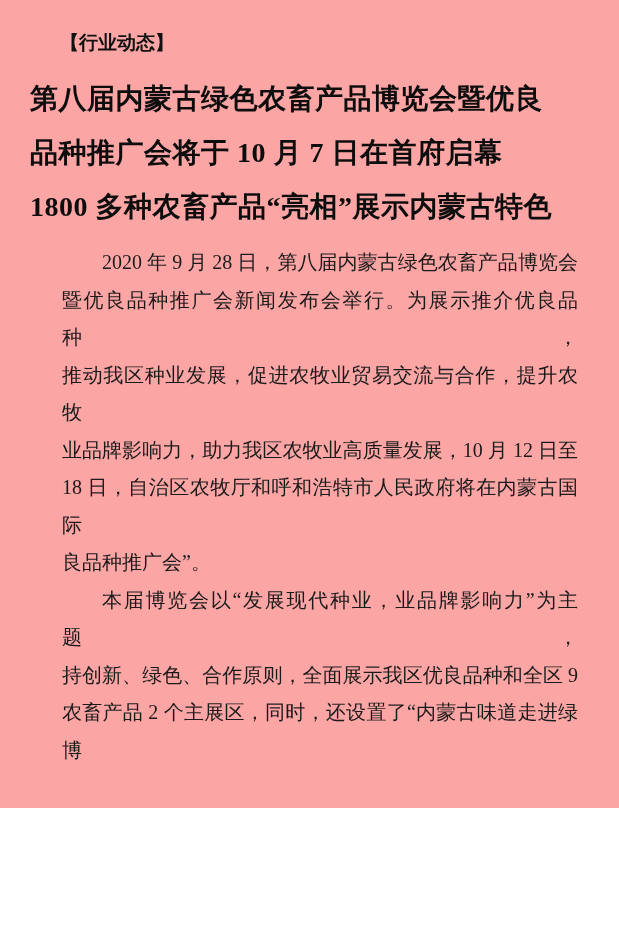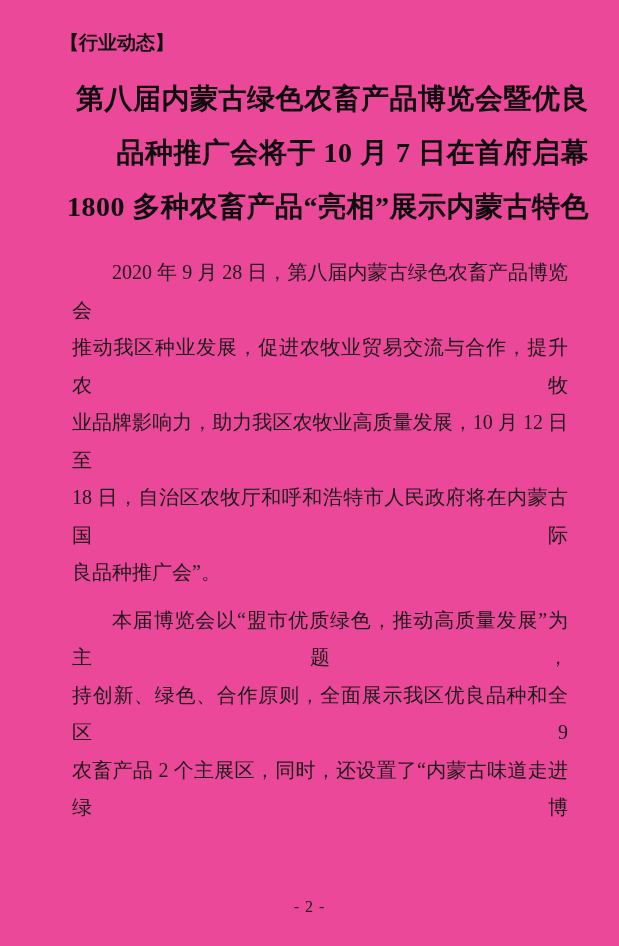--- a/index.html
+++ b/index.html
@@ -3,60 +3,60 @@
 <meta charset="utf-8">
 <style>
   html, body {
     margin: 0;
     padding: 0;
     background: #ffffff;
   }
   .page {
     position: relative;
     width: 619px;
-    height: 946px;
-    background: #ec4899;
+    height: 808px;
+    background: #fca5a5;
     color: #1a1a1a;
     font-family: "Liberation Serif", "DejaVu Serif", serif;
     overflow: hidden;
   }
   .section-tag {
     position: absolute;
     top: 30px;
     left: 60px;
     font-family: "Liberation Sans", "DejaVu Sans", sans-serif;
     font-weight: bold;
     font-size: 19px;
     color: #111111;
     white-space: nowrap;
   }
   .title-block {
     position: absolute;
     top: 72px;
     left: 30px;
     right: 30px;
     margin: 0;
-    text-align: right;
+    text-align: left;
     font-size: 28px;
     font-weight: bold;
     line-height: 54px;
     color: #0d0d0d;
     letter-spacing: 0.5px;
   }
   .body-text {
     position: absolute;
     top: 244px;
     left: 62px;
     width: 516px;
     font-size: 20px;
     line-height: 37.5px;
     color: #1a1a1a;
   }
   .para {
-    margin: 10px;
+    margin: 0;
     padding: 0;
   }
   .pl {
     text-align: justify;
     text-align-last: justify;
   }
   .pl.ind {
     text-indent: 2em;
   }
   .pl.last {
@@ -83,28 +83,29 @@
   <h1 class="title-block">
     <div class="title-line">第八届内蒙古绿色农畜产品博览会暨优良</div>
     <div class="title-line">品种推广会将于 10 月 7 日在首府启幕</div>
     <div class="title-line">1800 多种农畜产品“亮相”展示内蒙古特色</div>
   </h1>
 
   <div class="body-text">
 
     <div class="para">
       <div class="pl ind">2020 年 9 月 28 日，第八届内蒙古绿色农畜产品博览会</div>
+      <div class="pl">暨优良品种推广会新闻发布会举行。为展示推介优良品种，</div>
       <div class="pl">推动我区种业发展，促进农牧业贸易交流与合作，提升农牧</div>
       <div class="pl">业品牌影响力，助力我区农牧业高质量发展，10 月 12 日至</div>
       <div class="pl">18 日，自治区农牧厅和呼和浩特市人民政府将在内蒙古国际</div>
       <div class="pl last">良品种推广会”。</div>
     </div>
 
     <div class="para">
-      <div class="pl ind">本届博览会以“盟市优质绿色，推动高质量发展”为主题，</div>
+      <div class="pl ind">本届博览会以“发展现代种业，业品牌影响力”为主题，</div>
       <div class="pl">持创新、绿色、合作原则，全面展示我区优良品种和全区 9</div>
       <div class="pl">农畜产品 2 个主展区，同时，还设置了“内蒙古味道走进绿博</div>
 
     </div>
 
   </div>
 
   <div class="page-footer">- 2 -</div>
 
 </div>

